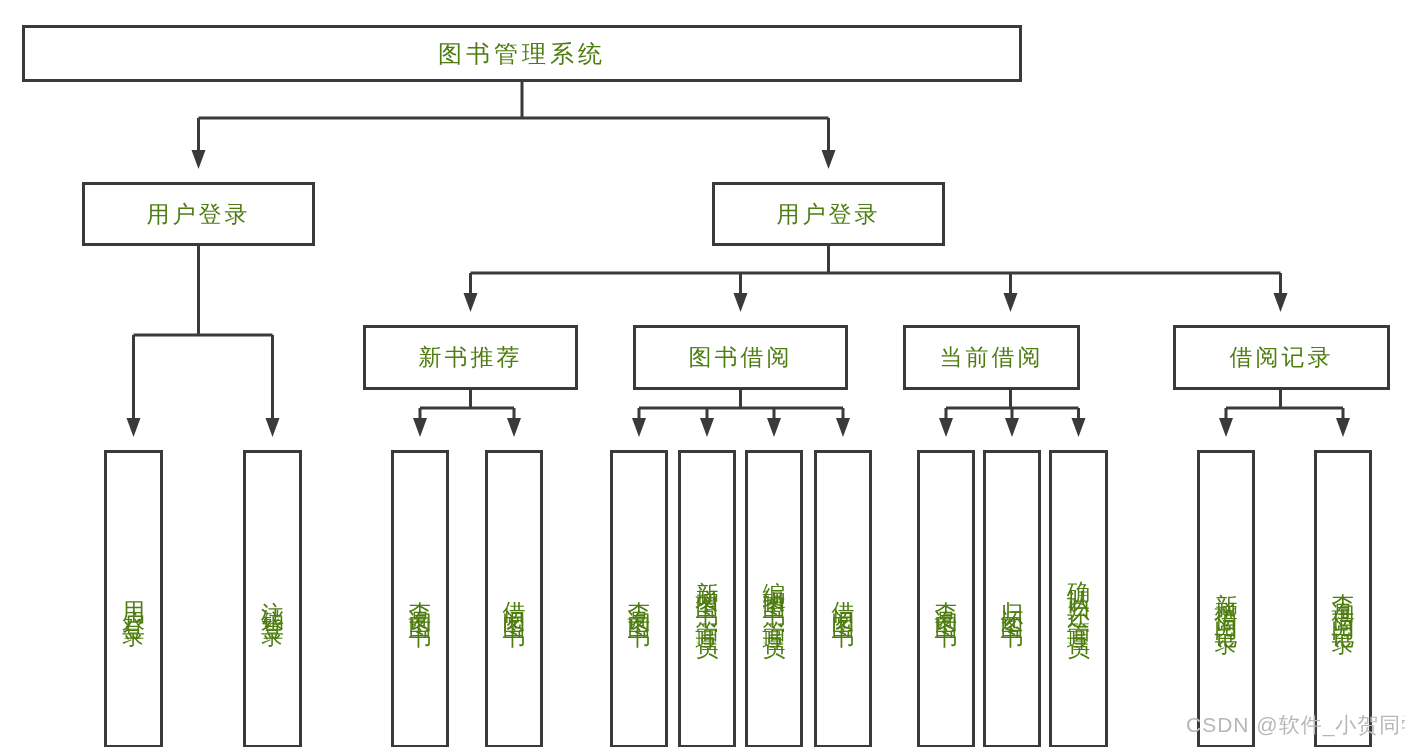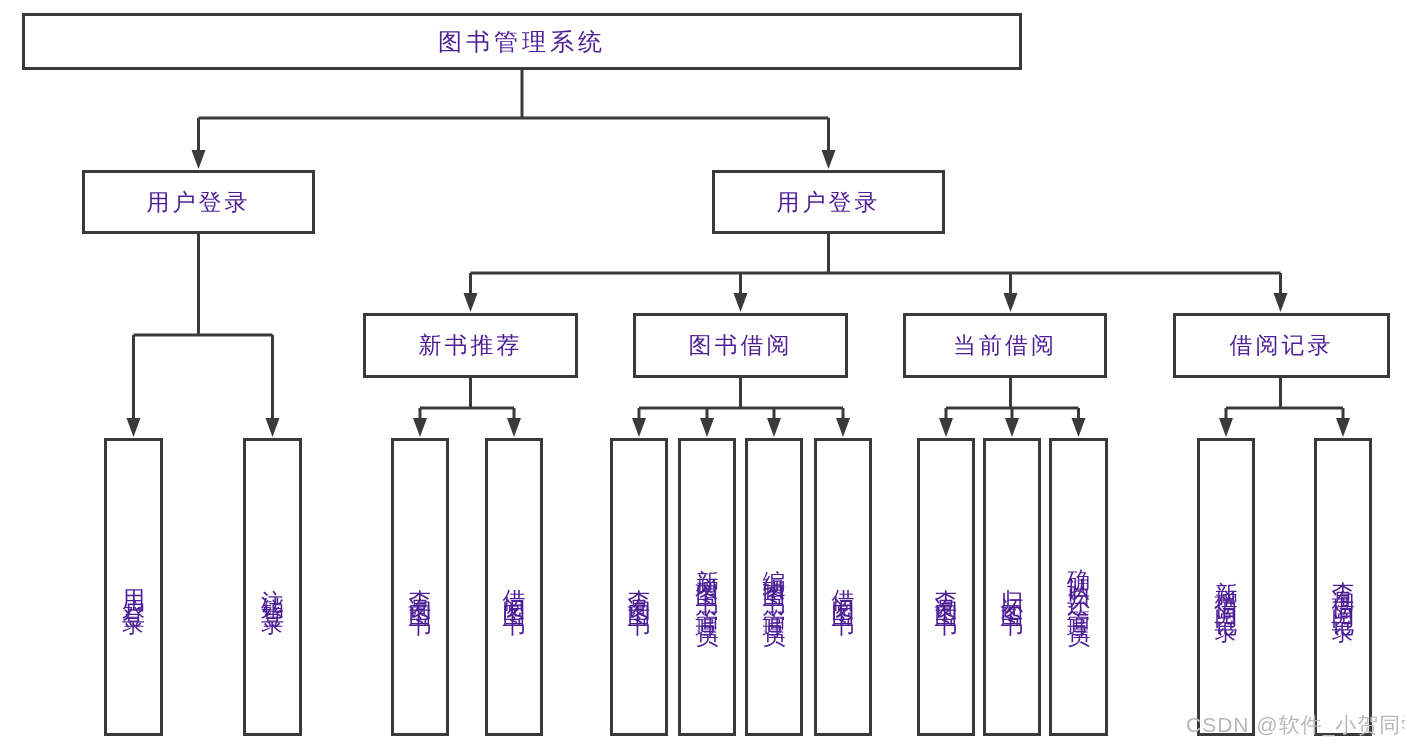--- a/index.html
+++ b/index.html
@@ -10,23 +10,24 @@
     font-family:"Liberation Sans",sans-serif;
     overflow:hidden;
   }
   .wires{position:absolute;left:0;top:0;z-index:1;}
   .node{
     position:absolute;z-index:2;
     box-sizing:border-box;
     border:3px solid #3a3a3a;
     background:#ffffff;
     display:flex;align-items:center;justify-content:center;
-    font-size:23px;color:#4c1d95;
+    font-size:23px;color:#4d7c0f;
     letter-spacing:3px;
     white-space:nowrap;
+    margin-top:12px;
   }
   .root-node{font-size:24px;letter-spacing:4px;}
   .vnode{
     writing-mode:vertical-rl;
     text-orientation:mixed;
     letter-spacing:8px;
     font-size:23px;
     white-space:normal;
     line-height:1;
   }
@@ -72,21 +73,21 @@
              M1336 418 L1350 418 L1343 437 Z"></path>
   </svg>
 
   <div class="node root-node" style="left:22px;top:13px;width:1000px;height:57px">图书管理系统</div>
 
   <div class="node" style="left:82px;top:170px;width:233px;height:64px">用户登录</div>
   <div class="node" style="left:712px;top:170px;width:233px;height:64px">用户登录</div>
 
   <div class="node" style="left:363px;top:313px;width:215px;height:65px">新书推荐</div>
   <div class="node" style="left:633px;top:313px;width:215px;height:65px">图书借阅</div>
-  <div class="node" style="left:903px;top:313px;width:204px;height:65px">当前借阅</div>
+  <div class="node" style="left:903px;top:313px;width:177px;height:65px">当前借阅</div>
   <div class="node" style="left:1173px;top:313px;width:217px;height:65px">借阅记录</div>
 
   <div class="node vnode" style="left:104px;top:438px;width:59px;height:298px">用户登录</div>
   <div class="node vnode" style="left:243px;top:438px;width:59px;height:298px">注销登录</div>
 
   <div class="node vnode" style="left:391px;top:438px;width:58px;height:298px">查询图书</div>
   <div class="node vnode" style="left:485px;top:438px;width:58px;height:298px">借阅图书</div>
 
   <div class="node vnode" style="left:610px;top:438px;width:58px;height:298px">查询图书</div>
   <div class="node vnode" style="left:678px;top:438px;width:58px;height:298px">新增图书（管理员）</div>

